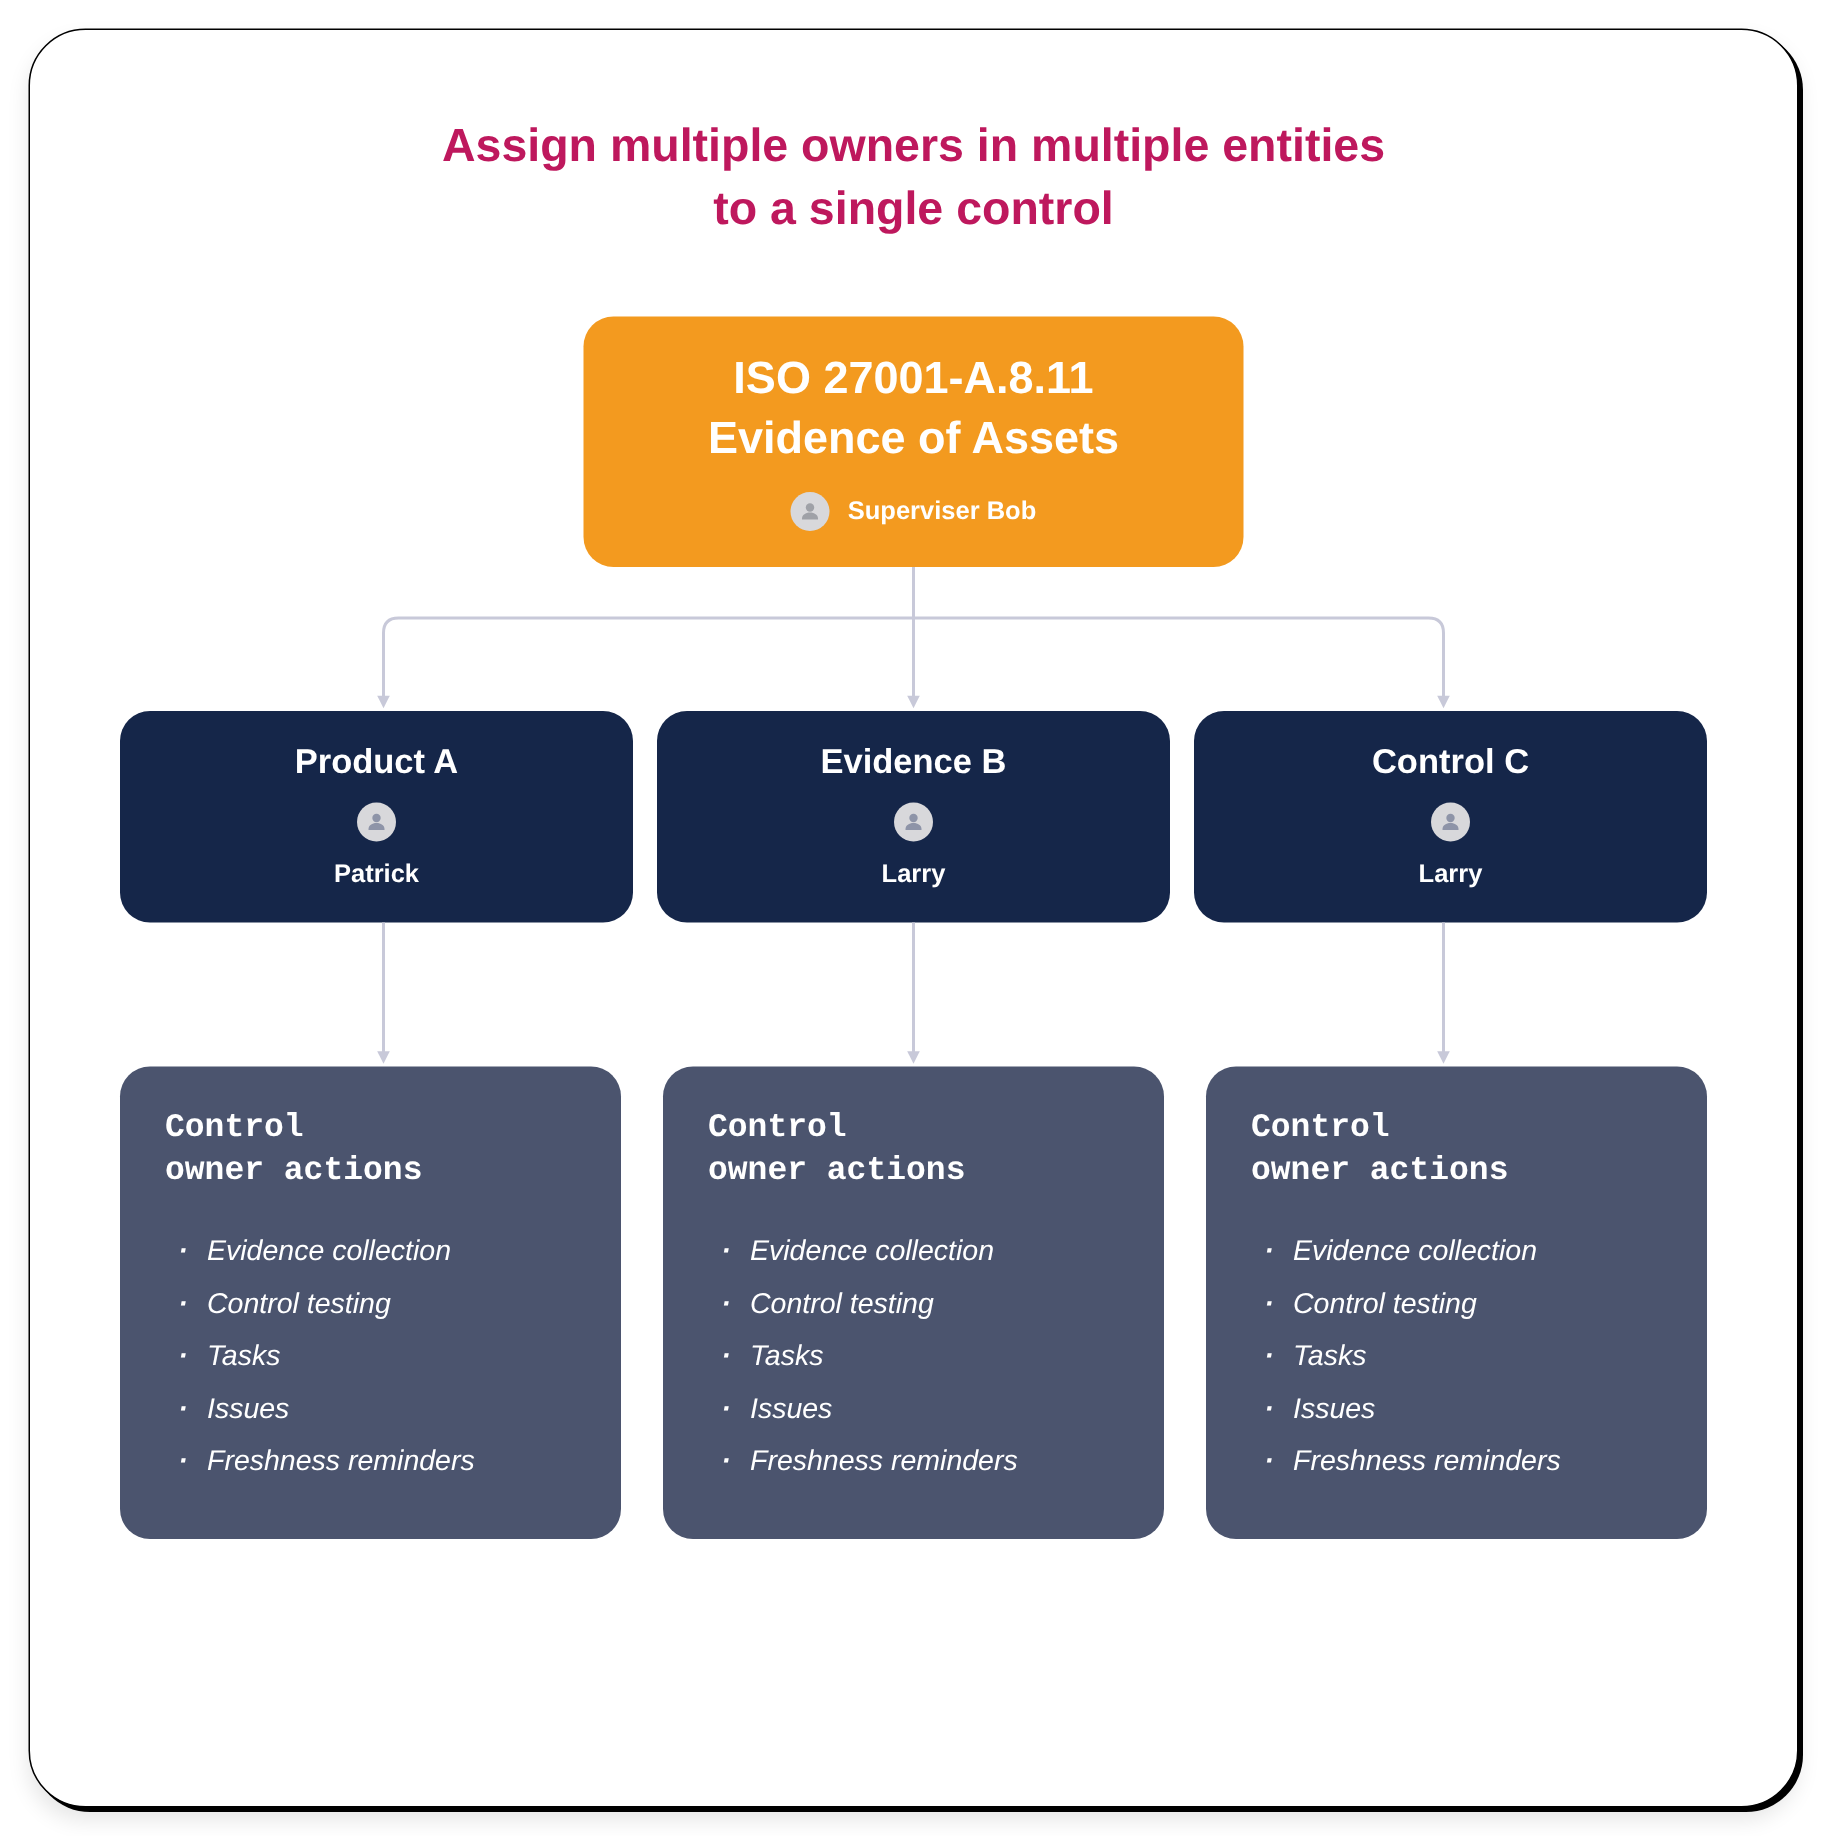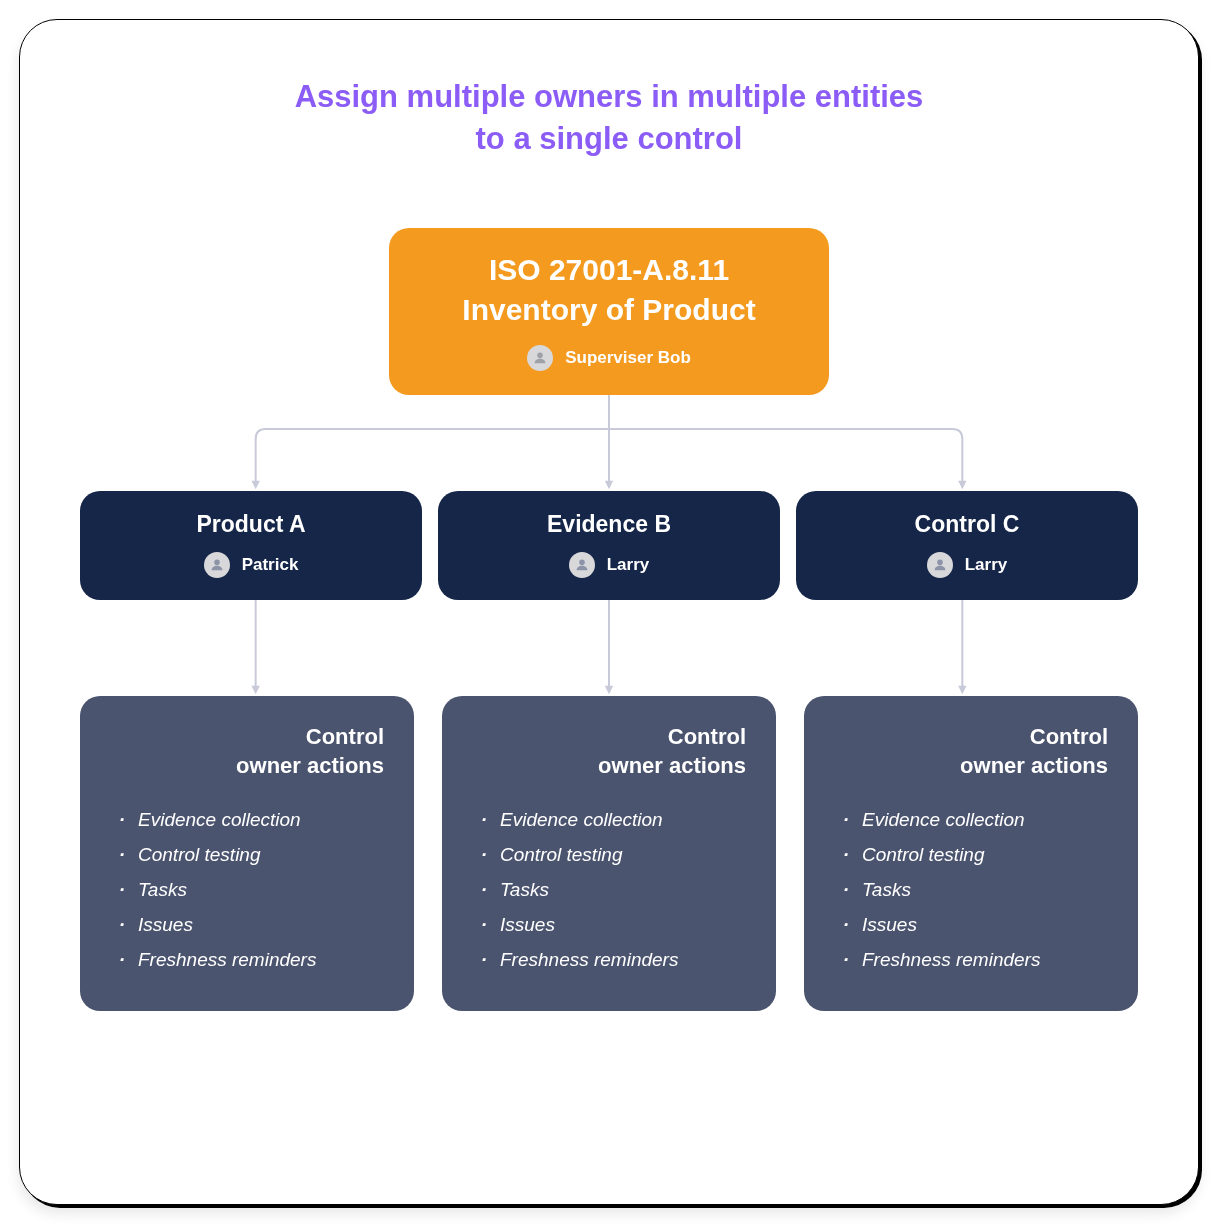--- a/index.html
+++ b/index.html
@@ -21,23 +21,23 @@
     box-shadow: 3px 3px 0 0 #000, 0 8px 14px rgba(0,0,0,0.1);
     padding: 56px 60px 70px 60px;
     display: flex;
     flex-direction: column;
     align-items: center;
   }
   .title {
     text-align: center;
     font-size: 31px;
     font-weight: 700;
-    color: #8b5cf6;
+    color: #be185d;
     line-height: 1.35;
-    margin-bottom: 68px;
+    margin-bottom: 51px;
   }
   .control-box {
     background: #f39a1f;
     color: #fff;
     border-radius: 20px;
     padding: 22px 50px 24px 50px;
     text-align: center;
     width: 440px;
   }
   .control-box .c-line {
@@ -84,46 +84,47 @@
     border-radius: 20px;
     padding: 20px 20px 22px 20px;
     text-align: center;
     flex: 1;
   }
   .product-title {
     font-size: 23px;
     font-weight: 700;
     margin-bottom: 14px;
   }
-  .product-box .owner-row { margin-top: 10px; }
+  .product-box .owner-row { margin-top: 10px; flex-direction: column; }
   .product-box .owner-name { font-size: 17px; }
   .connector2 {
     position: relative;
     width: 100%;
     height: 96px;
   }
   .actions-row {
     display: flex;
     justify-content: space-between;
     width: 100%;
     gap: 28px;
   }
   .actions-box {
     background: #4b546e;
     color: #fff;
     border-radius: 20px;
     padding: 26px 30px 34px 30px;
     flex: 1;
   }
   .actions-title {
-    text-align: right;
+    text-align: left;
     font-size: 22px;
     font-weight: 700;
     line-height: 1.32;
     margin-bottom: 22px;
+    font-family: Liberation Mono, monospace;
   }
   .actions-list {
     list-style: none;
     font-size: 19px;
     font-weight: 500;
     line-height: 1.85;
     font-style: italic;
   }
   .actions-list li::before {
     content: "·";
@@ -146,21 +147,21 @@
 
 <div class="card">
 
   <h1 class="title">
     <span>Assign multiple owners in multiple entities</span><br>
     <span>to a single control</span>
   </h1>
 
   <div class="control-box">
     <div class="c-line">ISO 27001-A.8.11</div>
-    <div class="c-line">Inventory of Product</div>
+    <div class="c-line">Evidence of Assets</div>
     <div class="owner-row">
       <span class="avatar">
         <svg width="16" height="16" viewBox="0 0 24 24" fill="#9fa1a7">
             <circle cx="12" cy="8" r="4.2"></circle>
             <path d="M12 13c-4.4 0-8 2.5-8 6v1h16v-1c0-3.5-3.6-6-8-6z"></path>
           </svg>
       </span>
       <span class="owner-name">Superviser Bob</span>
     </div>
   </div>

